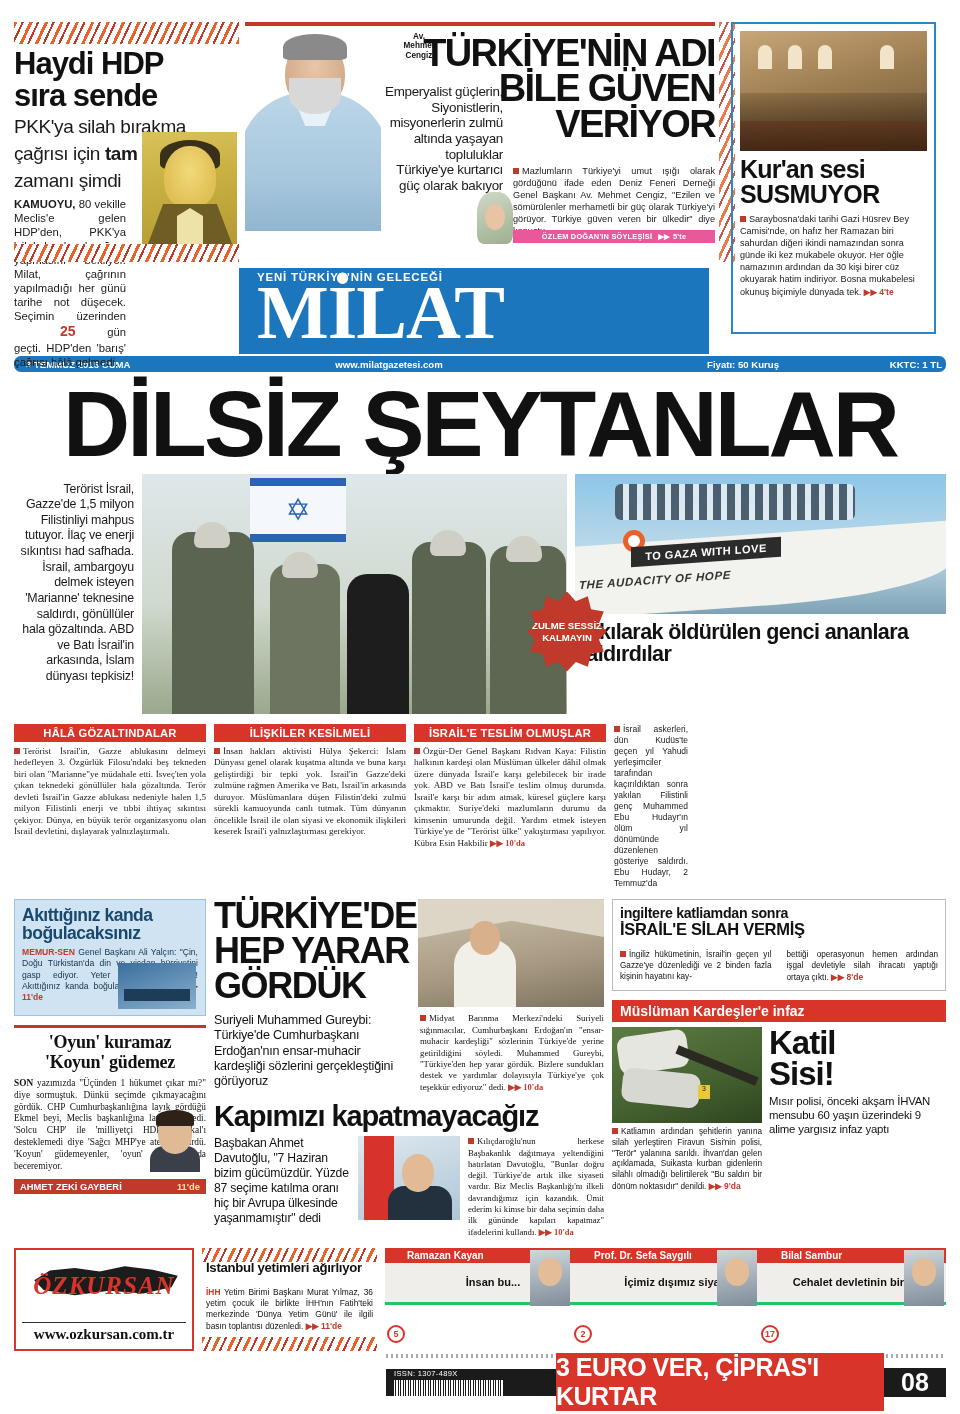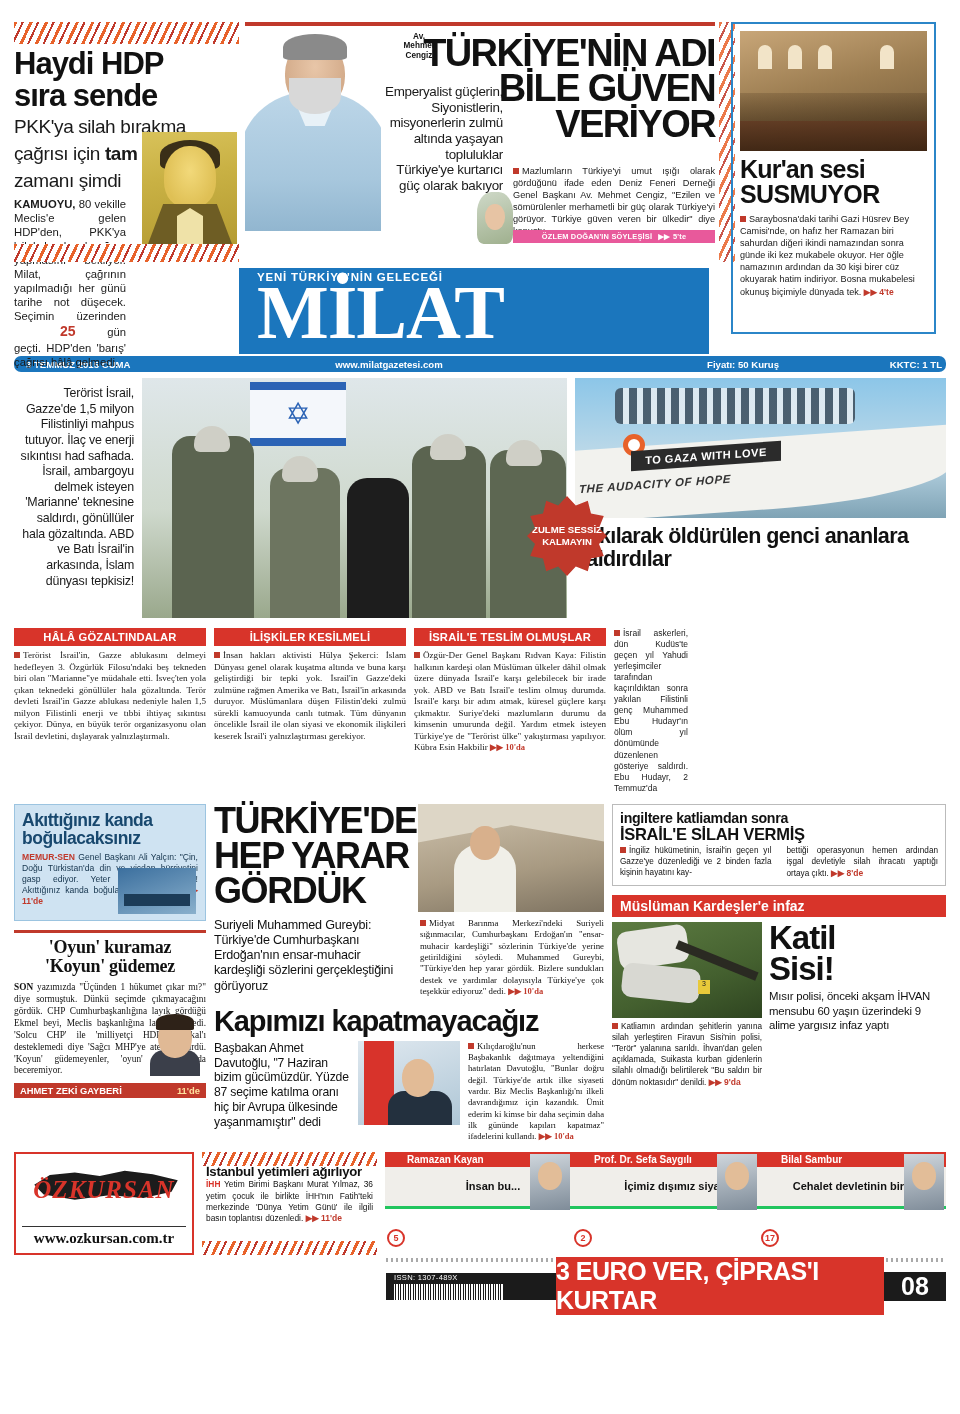--- a/index.html
+++ b/index.html
@@ -245,21 +245,21 @@
   .kapi-img { width:102px; height:84px; background:linear-gradient(160deg,#dfe8ef,#aec6d6); position:relative; overflow:hidden; }
   .kapi-img .fl { position:absolute; left:6px; top:0; width:30px; height:84px; background:#d8332b; }
   .kapi-img .hd { position:absolute; left:44px; top:18px; width:32px; height:38px; border-radius:48%; background:#e2bb96; }
   .kapi-img .st { position:absolute; left:30px; bottom:0; width:64px; height:34px; background:#23303e; border-radius:16px 16px 0 0;}
   .kapi-body { flex:1; font-family:"Liberation Serif", serif; font-size:8.7px; line-height:1.3; text-align:justify; }
 
   .mid-right { flex:1; }
   .ing-box { border:1px solid #bbb; padding:6px 7px; }
   .ing-h1 { font-size:14.2px; font-weight:bold; line-height:1.05; letter-spacing:-0.3px; }
   .ing-h2 { font-size:16.5px; font-weight:bold; line-height:1.05; letter-spacing:-0.3px; }
-  .ing-cols { display:flex; gap:15px; margin-top:3px; font-size:8.2px; line-height:1.32; }
+  .ing-cols { display:flex; gap:15px; margin-top:12px; font-size:8.2px; line-height:1.32; }
   .ing-cols > div { width:50%; text-align:justify; }
   .ihvan-head { background:#d8342a; color:#fff; font-weight:bold; font-size:14px; padding:3px 8px; margin-top:9px; }
   .ihvan-row { display:flex; gap:7px; margin-top:5px; }
   .ihvan-img { width:150px; height:96px; background:linear-gradient(160deg,#5d7c42 0%, #44602f 60%, #2e4420 100%); position:relative; overflow:hidden; }
   .ihvan-img .b1 { position:absolute; left:6px; top:6px; width:70px; height:38px; background:#e6e6e0; border-radius:10px; transform:rotate(-8deg);}
   .ihvan-img .b2 { position:absolute; left:10px; top:44px; width:78px; height:34px; background:#d8d8d2; border-radius:10px; transform:rotate(6deg);}
   .ihvan-img .gun { position:absolute; left:62px; top:34px; width:86px; height:9px; background:#2a2a22; transform:rotate(22deg); }
   .ihvan-img .tag { position:absolute; left:86px; top:58px; width:12px; height:14px; background:#e8c93a; font-size:7px; text-align:center; color:#222;}
   .katil { font-size:33px; font-weight:bold; line-height:0.94; letter-spacing:-1px; }
   .katil-sub { font-size:11.4px; line-height:1.25; margin-top:5px; letter-spacing:-0.2px; }
@@ -269,21 +269,21 @@
   .bottom { display:flex; gap:8px; margin-top:10px; }
   .ozk { width:180px; border:2px solid #d8342a; padding:6px; }
   .ozk-logo { height:62px; position:relative; overflow:hidden; }
   .ozk-map { position:absolute; left:6px; top:4px; width:156px; height:44px; background:#1c1c1c;
     clip-path: polygon(4% 46%, 14% 24%, 30% 18%, 46% 26%, 62% 14%, 80% 22%, 96% 36%, 92% 62%, 74% 76%, 52% 70%, 30% 80%, 10% 68%); }
   .ozk-word { position:absolute; left:10px; top:16px; right:10px; text-align:center; color:#d8342a;
      font-family:"Liberation Serif", serif; font-weight:bold; font-style:italic; font-size:25px; letter-spacing:1px; }
   .ozk-url { text-align:center; font-family:"Liberation Serif", serif; font-weight:bold; font-size:15px; border-top:1px solid #333; padding-top:3px; margin-top:4px; }
   .ihh-box { width:175px; position:relative; padding:12px 4px; }
   .ihh-h { font-size:13.2px; font-weight:bold; letter-spacing:-0.3px; }
-  .ihh-b { font-size:8.4px; line-height:1.33; margin-top:0; text-align:justify; }
+  .ihh-b { font-size:8.4px; line-height:1.33; margin-top:12px; text-align:justify; }
   .ihh-red { color:#d8342a; font-weight:bold; }
   .cols-strip { flex:1; display:flex; gap:0; }
   .colm { flex:1; position:relative; }
   .colm-name { background:#d8342a; color:#fff; font-size:10px; font-weight:bold; padding:2px 6px 2px 22px; }
   .colm-lower { background:#f0eeea; border-bottom:3px solid #22c55e; padding:5px 4px 6px 33px; min-height:42px; display:flex; align-items:center; justify-content:center; }
   .colm-title { font-size:11px; font-weight:bold; text-align:center; line-height:1.15; }
   .colm-num {
     position:absolute; left:2px; bottom:8px; width:18px; height:18px; border-radius:50%;
     background:#fff; border:2px solid #d8342a; color:#d8342a; font-size:9px; font-weight:bold;
     display:flex; align-items:center; justify-content:center;
@@ -395,20 +395,21 @@
     <div class="mast-right-sp"></div>
   </div>
 
   <div class="infobar">
     <span style="width:225px;padding-left:12px">3 TEMMUZ 2015 CUMA</span>
     <span style="width:300px;text-align:center">www.milatgazetesi.com</span>
     <span style="width:240px;text-align:right">Fiyatı: 50 Kuruş</span>
     <span style="flex:1;text-align:right;padding-right:4px">KKTC: 1 TL</span>
   </div>
 
+  <div class="main-head">DİLSİZ ŞEYTANLAR</div>
 
   <div class="photo-row">
     <div class="pr-left">Terörist İsrail, Gazze'de 1,5 milyon Filistinliyi mahpus tutuyor. İlaç ve enerji sıkıntısı had safhada. İsrail, ambargoyu delmek isteyen 'Marianne' teknesine saldırdı, gönüllüler hala gözaltında. ABD ve Batı İsrail'in arkasında, İslam dünyası tepkisiz!</div>
 
     <div class="pr-photo">
       <div class="sky"></div>
       <div class="flag">
         <span class="star">✡</span>
       </div>
       <div class="sold" style="left:30px; width:82px; height:182px;"></div>

